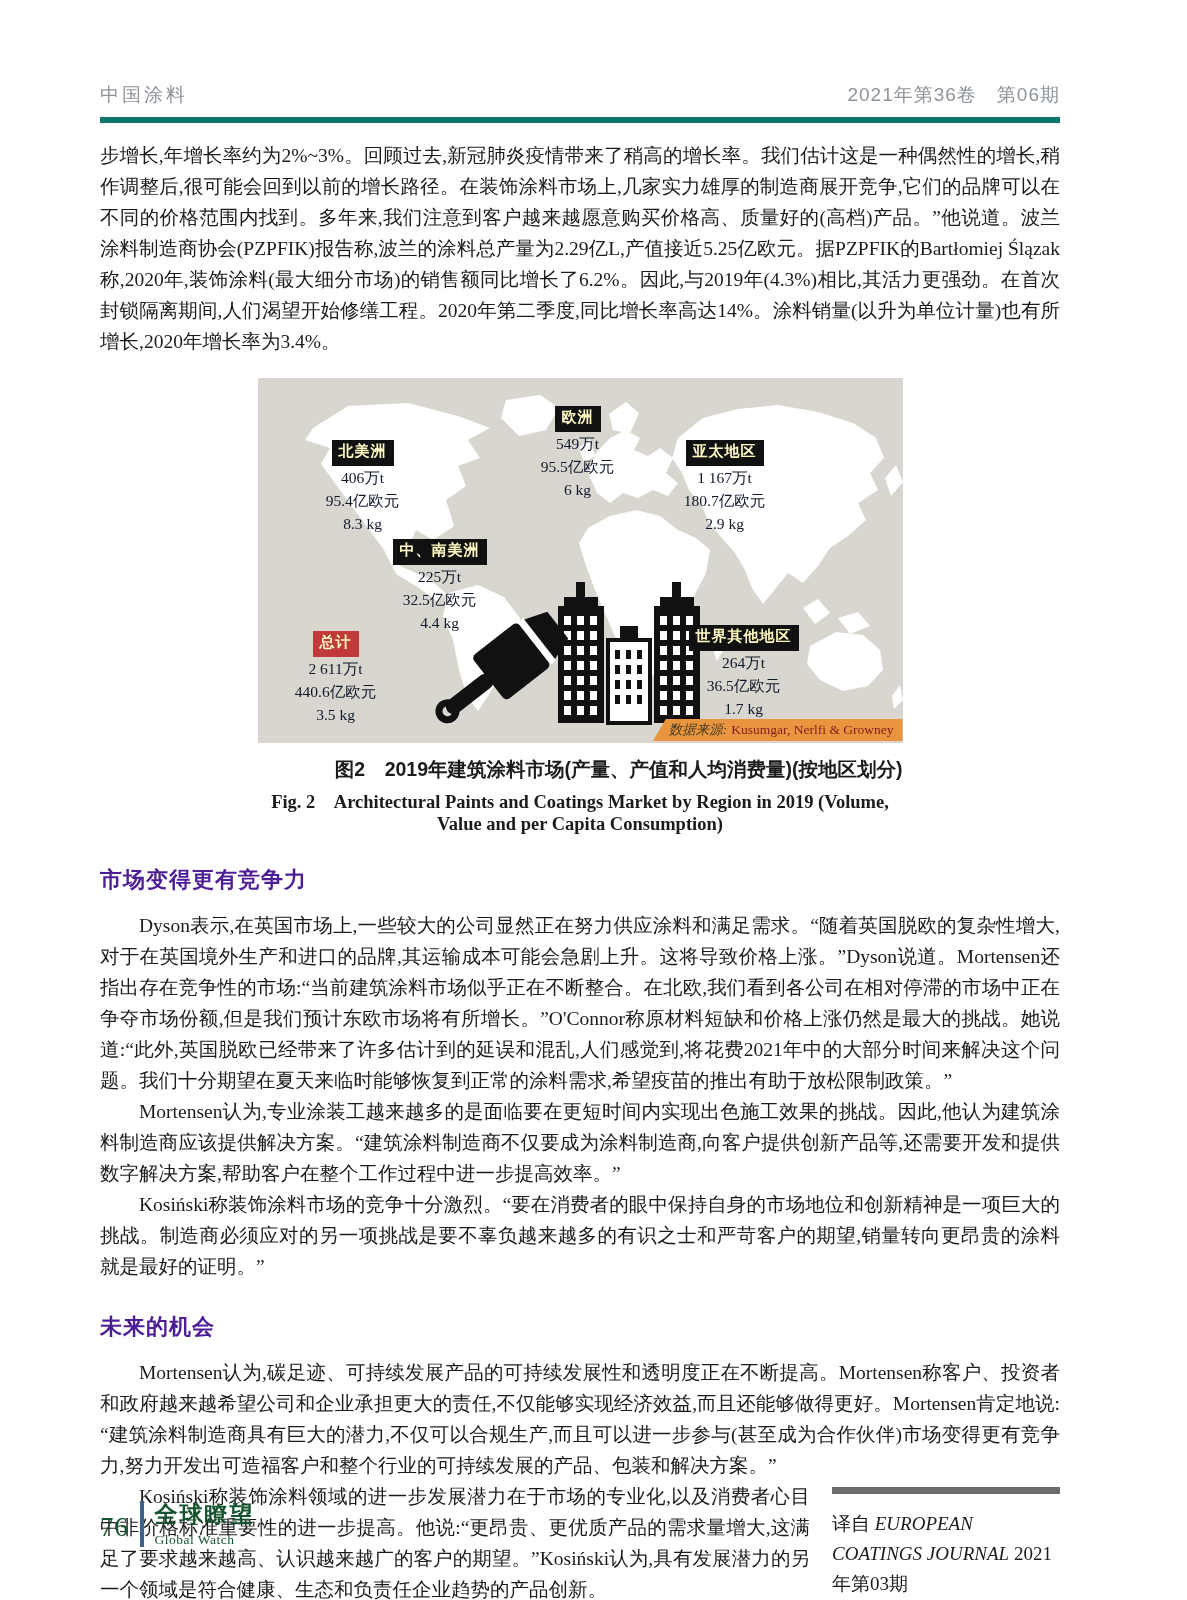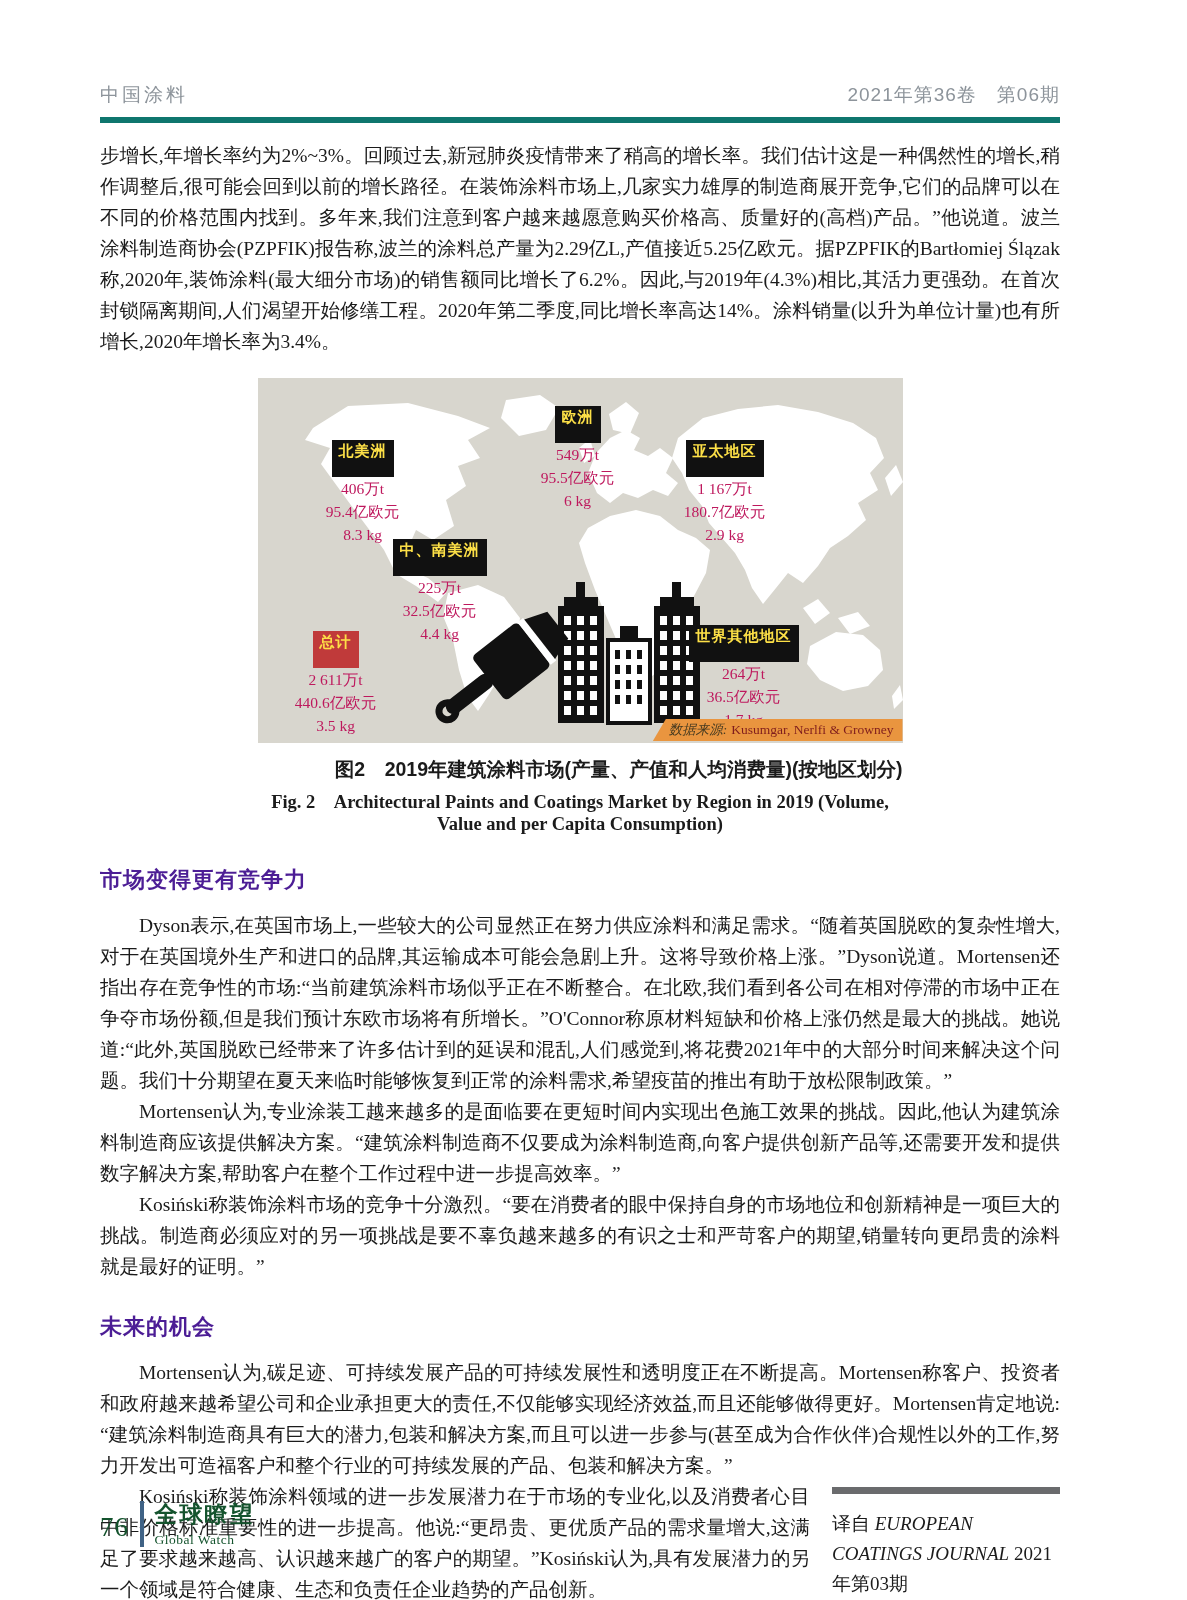--- a/index.html
+++ b/index.html
@@ -25,26 +25,26 @@
     font-size:19.5px; line-height:31px; text-align:justify;
     text-indent:2em; margin-top:0;
   }
   .no-indent { text-indent:0; margin-top:17px; }
   
   .map-figure { width:645px; margin:21px auto 0; }
   .map-canvas { position:relative; width:645px; height:365px; background:#d8d6ce; }
   .map-canvas svg.world { position:absolute; left:0; top:0; }
   .region { position:absolute; width:160px; text-align:center; z-index:3; }
   .region-tag {
-    display:inline-block; background:#111111; color:#fde047;
-    font-size:15px; font-weight:bold; padding:2px 7px 16px; letter-spacing:1px;
+    display:inline-block; background:#111111; color:#fef9c3;
+    font-size:15px; font-weight:bold; padding:2px 7px 5px; letter-spacing:1px;
     font-family:"Liberation Serif","DejaVu Serif",serif;
   }
   .region.total .region-tag { background:#c03a3a; }
-  .region-val { font-size:15.5px; line-height:22px; color:#be185d; margin-top:1px; }
+  .region-val { font-size:15.5px; line-height:22px; color:#0f172a; margin-top:1px; }
   .source-badge {
     position:absolute; right:0; bottom:2px; height:22px; line-height:22px;
     background:#e9953f; padding:0 9px 0 16px; z-index:4;
     clip-path:polygon(13px 0, 100% 0, 100% 100%, 0 100%);
     font-size:13.5px; white-space:nowrap;
   }
   .source-badge .src-label { font-style:italic; font-weight:normal; color:#463a20; margin-right:4px; }
   .source-badge .src-value { color:#7f1d1d; }
   .figcaption { text-align:center; }
   .cap-zh {
@@ -251,21 +251,21 @@
         <div class="cap-en">Fig. 2　Architectural Paints and Coatings Market by Region in 2019 (Volume, Value and per Capita Consumption)</div>
       </figcaption>
     </figure>
 
     <h2 class="section-title">市场变得更有竞争力</h2>
     <p class="body-text">Dyson表示,在英国市场上,一些较大的公司显然正在努力供应涂料和满足需求。“随着英国脱欧的复杂性增大,对于在英国境外生产和进口的品牌,其运输成本可能会急剧上升。这将导致价格上涨。”Dyson说道。Mortensen还指出存在竞争性的市场:“当前建筑涂料市场似乎正在不断整合。在北欧,我们看到各公司在相对停滞的市场中正在争夺市场份额,但是我们预计东欧市场将有所增长。”O'Connor称原材料短缺和价格上涨仍然是最大的挑战。她说道:“此外,英国脱欧已经带来了许多估计到的延误和混乱,人们感觉到,将花费2021年中的大部分时间来解决这个问题。我们十分期望在夏天来临时能够恢复到正常的涂料需求,希望疫苗的推出有助于放松限制政策。”</p>
     <p class="body-text">Mortensen认为,专业涂装工越来越多的是面临要在更短时间内实现出色施工效果的挑战。因此,他认为建筑涂料制造商应该提供解决方案。“建筑涂料制造商不仅要成为涂料制造商,向客户提供创新产品等,还需要开发和提供数字解决方案,帮助客户在整个工作过程中进一步提高效率。”</p>
     <p class="body-text">Kosiński称装饰涂料市场的竞争十分激烈。“要在消费者的眼中保持自身的市场地位和创新精神是一项巨大的挑战。制造商必须应对的另一项挑战是要不辜负越来越多的有识之士和严苛客户的期望,销量转向更昂贵的涂料就是最好的证明。”</p>
 
     <h2 class="section-title">未来的机会</h2>
-    <p class="body-text">Mortensen认为,碳足迹、可持续发展产品的可持续发展性和透明度正在不断提高。Mortensen称客户、投资者和政府越来越希望公司和企业承担更大的责任,不仅能够实现经济效益,而且还能够做得更好。Mortensen肯定地说:“建筑涂料制造商具有巨大的潜力,包装和解决方案,而且可以进一步参与(甚至成为合作伙伴)合规性以外的工作,努力开发出可造福客户和整个行业的可持续发展的产品、包装和解决方案。”</p>
+    <p class="body-text">Mortensen认为,碳足迹、可持续发展产品的可持续发展性和透明度正在不断提高。Mortensen称客户、投资者和政府越来越希望公司和企业承担更大的责任,不仅能够实现经济效益,而且还能够做得更好。Mortensen肯定地说:“建筑涂料制造商具有巨大的潜力,不仅可以合规生产,而且可以进一步参与(甚至成为合作伙伴)市场变得更有竞争力,努力开发出可造福客户和整个行业的可持续发展的产品、包装和解决方案。”</p>
 
     <div class="wrap-area">
       <aside class="attribution-box">
         <div class="attr-bar top"></div>
         <p class="attr-line">
           <span>译自</span>
           <i>EUROPEAN COATINGS JOURNAL</i>
           <span>2021年第03期</span>
         </p>
 

